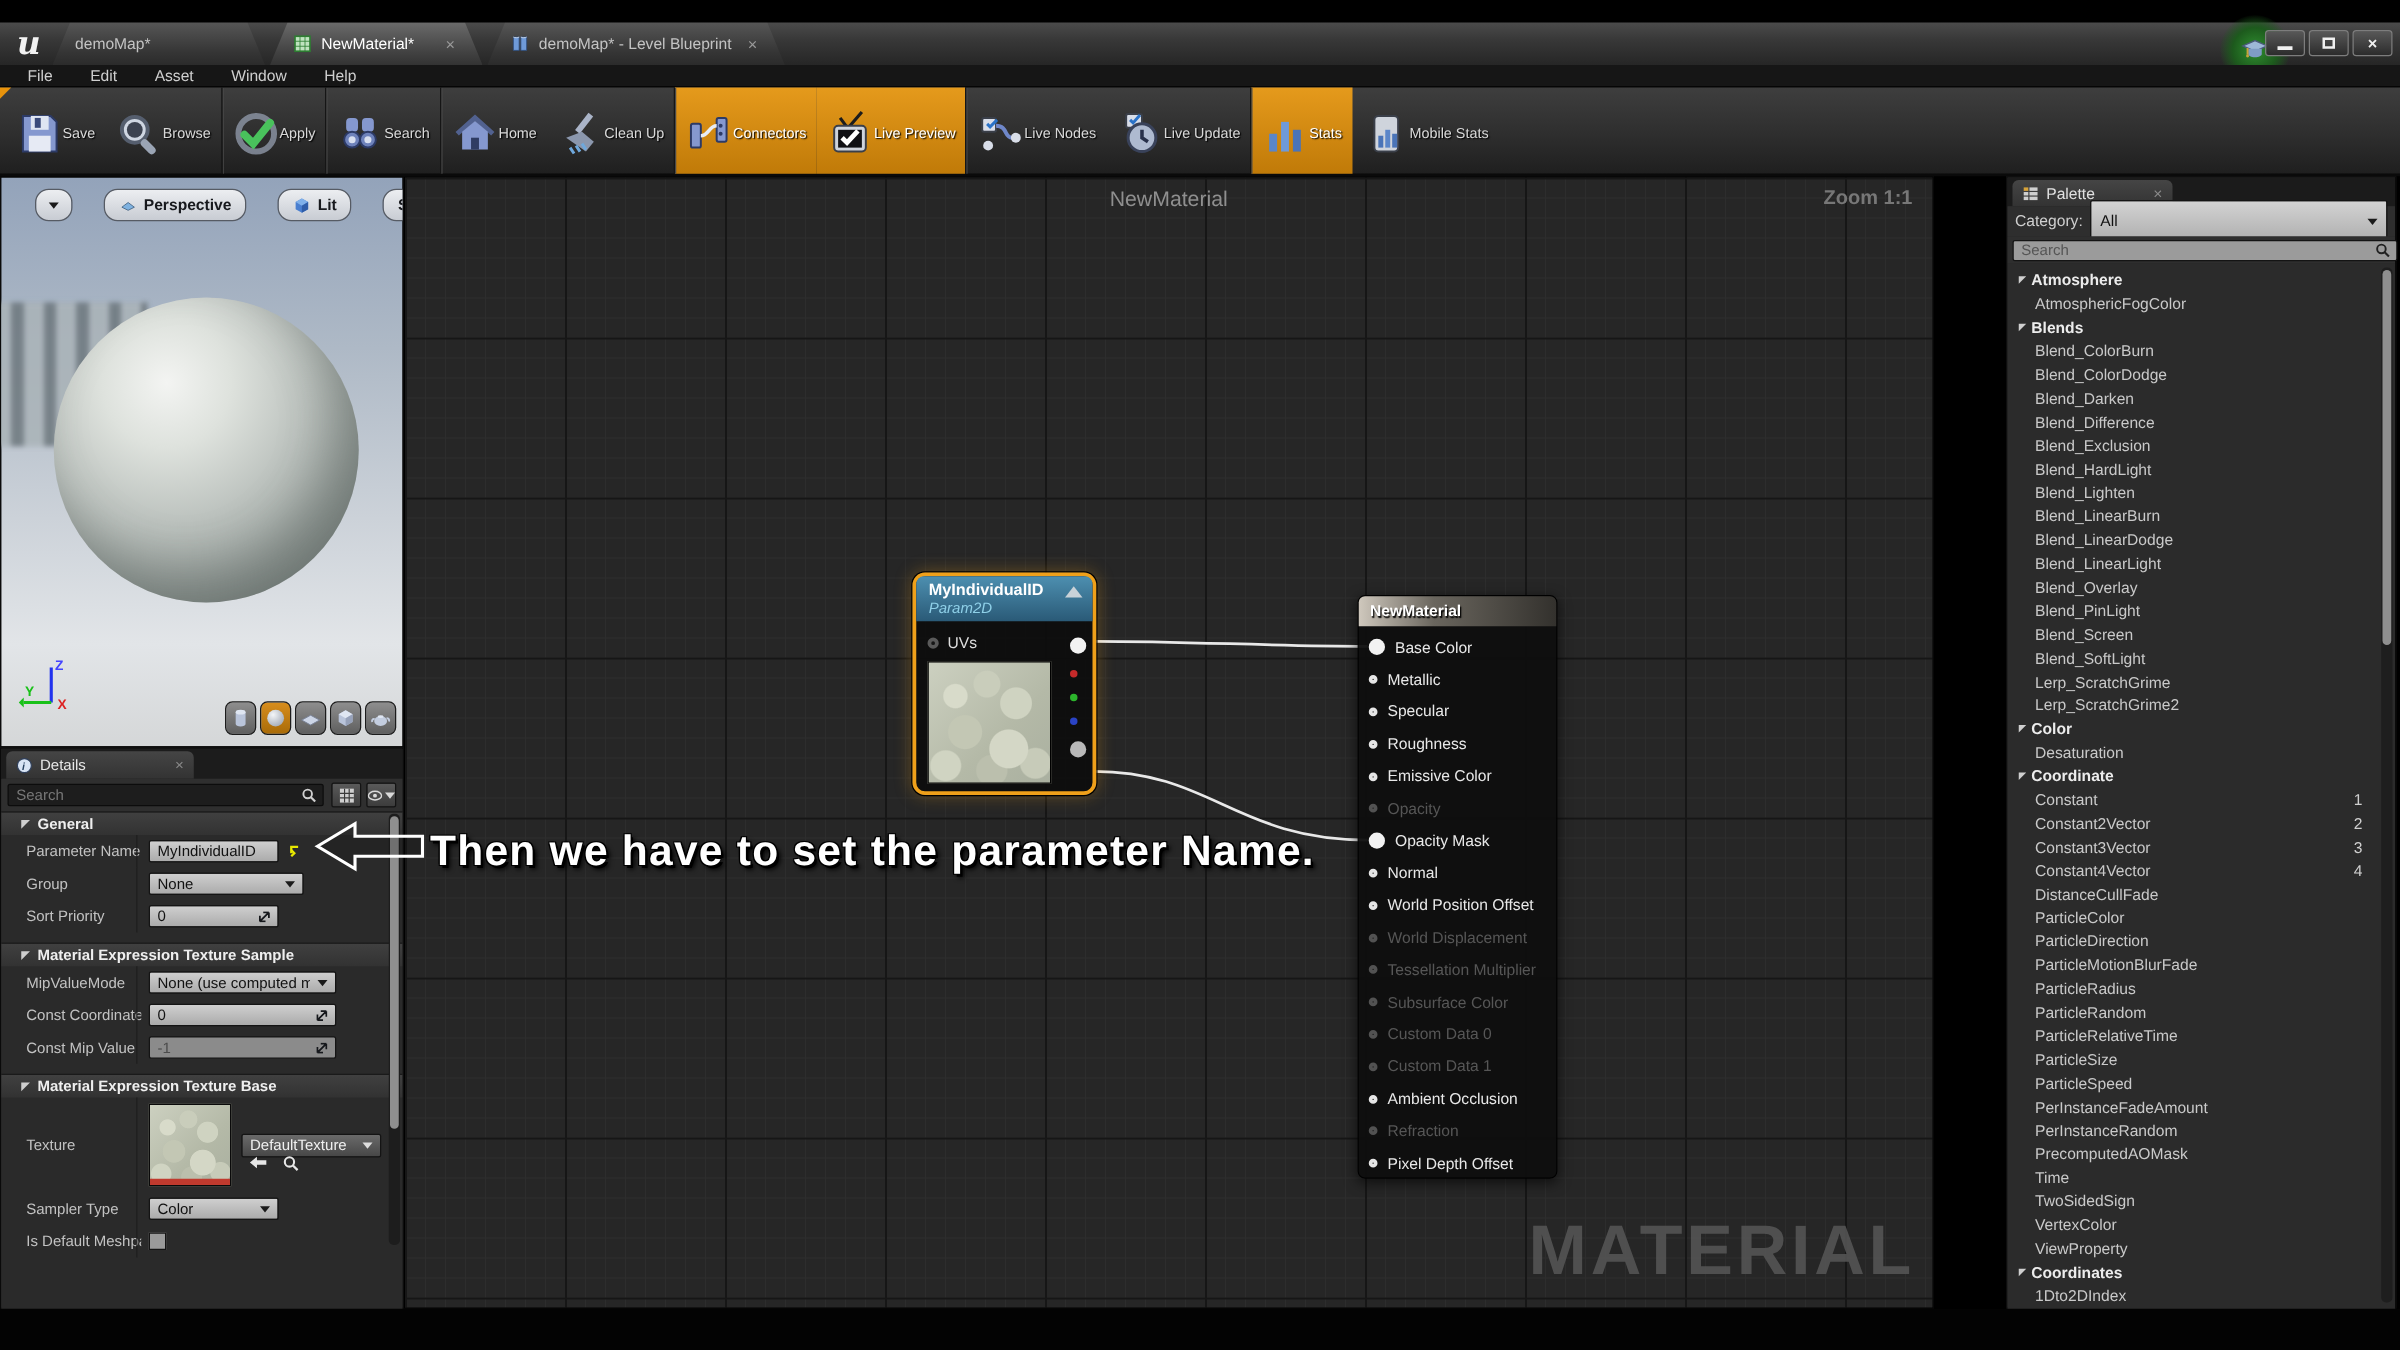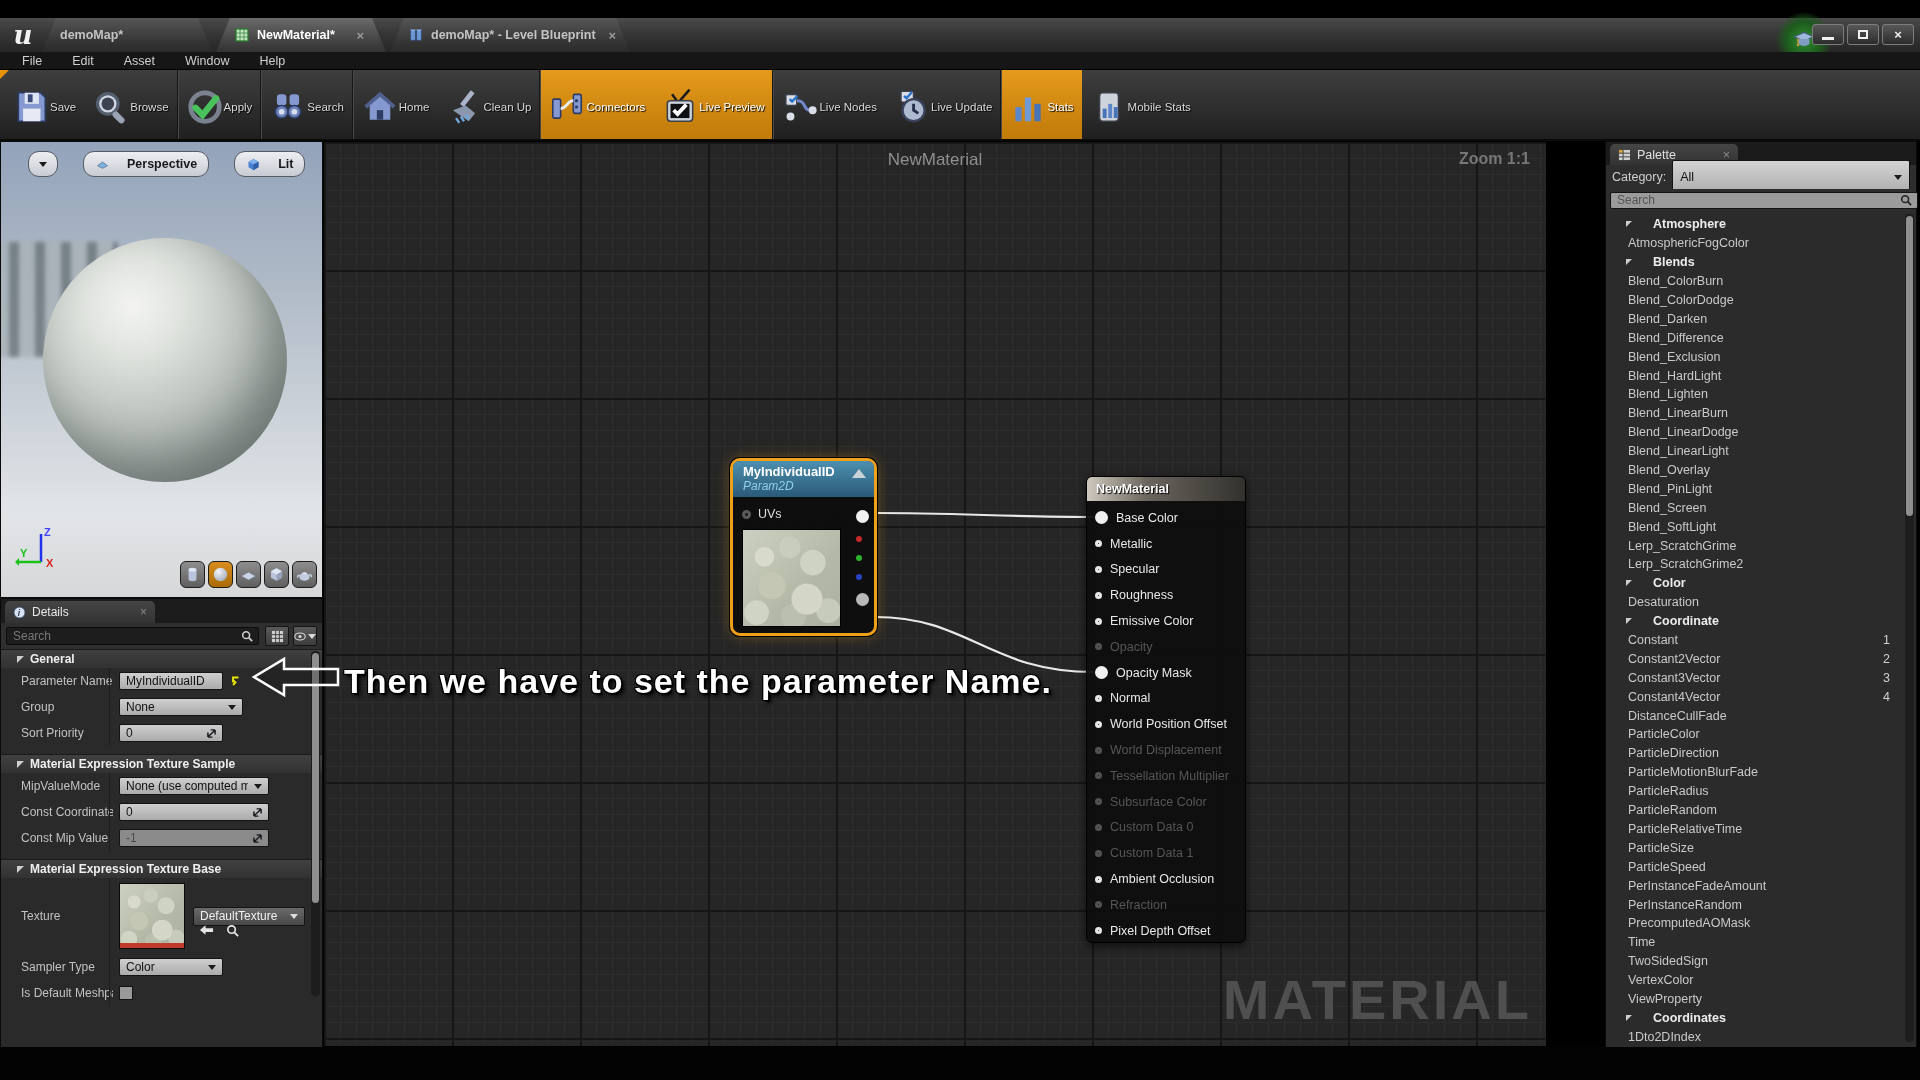--- a/index.html
+++ b/index.html
@@ -5,21 +5,21 @@
   html,body{margin:0;padding:0;background:#000;}
   *{box-sizing:border-box;}
   .screen{position:relative;width:1920px;height:1080px;background:#000;overflow:hidden;
           font-family:"Liberation Sans",sans-serif;color:#ccc;-webkit-font-smoothing:antialiased;}
 
   
   .tabbar{position:absolute;left:0;top:18px;width:1920px;height:34px;
           background:linear-gradient(180deg,#4b4b4b 0%,#383838 40%,#262626 100%);}
   .ue-logo{position:absolute;left:8px;top:2px;width:30px;height:30px;color:#f2f2f2;
            font-family:"DejaVu Serif",serif;font-style:italic;font-weight:bold;font-size:26px;line-height:30px;text-align:center;}
-  .tabs{position:absolute;left:42px;top:0;height:34px;display:flex;font-weight:bold;}
+  .tabs{position:absolute;left:42px;top:0;height:34px;display:flex;}
   .tab{position:relative;height:34px;min-width:170px;max-width:240px;margin-right:4px;padding:0 22px 0 18px;
        display:flex;align-items:center;gap:7px;
        background:linear-gradient(180deg,#565656,#353535 70%,#2b2b2b);
        clip-path:polygon(14px 0,calc(100% - 14px) 0,100% 100%,0 100%);
        font-size:12.5px;color:#c3c3c3;white-space:nowrap;overflow:hidden;cursor:default;}
   .tab.active{background:linear-gradient(180deg,#6a6a6a,#424242 70%,#333);color:#fff;}
   .tab .ticon{width:16px;height:16px;flex:0 0 16px;}
   .tab .ticon svg{width:16px;height:16px;display:block;}
   .tab .tclose{margin-left:auto;color:#9a9a9a;font-size:13px;padding-left:6px;}
   .help-glow{position:absolute;right:88px;top:-6px;width:56px;height:56px;border-radius:50%;
@@ -60,21 +60,21 @@
             background:linear-gradient(180deg,#93a3ba 0%,#aeb9c6 30%,#ccd2d9 60%,#e2e5e8 82%,#d5d7d8 100%);}
   .building{position:absolute;left:-8px;top:100px;width:125px;height:115px;filter:blur(2px);opacity:.85;
             background:
               repeating-linear-gradient(90deg,#aab3b8 0 16px,#6d777d 16px 26px),
               #9aa3a9;}
   .vp-sphere{position:absolute;left:42px;top:96px;width:244px;height:244px;border-radius:50%;
             background:radial-gradient(circle at 37% 28%, #f3f4f2 0%, #dee2dd 22%, #bcc2be 48%, #98a09c 72%, #79827e 92%, #6e7773 100%);
             box-shadow:inset -18px -24px 40px rgba(60,70,66,.35);}
   .vp-buttons{position:absolute;left:8px;top:9px;display:flex;gap:6px;align-items:center;}
   .vpbtn{height:26px;border-radius:11px;background:linear-gradient(180deg,#eceef1,#c8ccd3);
-         border:1px solid #565b64;display:flex;align-items:center;gap:17px;padding:0 11px;
+         border:1px solid #565b64;display:flex;align-items:center;gap:5px;padding:0 11px;
          font-size:12.5px;font-weight:bold;color:#17191d;margin-left:19px;}
   .vpbtn.small{width:30px;justify-content:center;padding:0;}
   .vpbtn .bicon{width:15px;height:15px;}
   .vpbtn .bicon svg{width:15px;height:15px;display:block;}
   .caret{width:0;height:0;border-left:4px solid transparent;border-right:4px solid transparent;
          border-top:5px solid #1a1a1a;display:inline-block;}
   .axis-gizmo{position:absolute;left:14px;top:382px;}
   .shapebtns{position:absolute;left:179px;top:419px;display:flex;gap:3px;}
   .shapebtn{width:25px;height:27px;border-radius:6px;border:1px solid #1c1c1c;
             background:linear-gradient(180deg,#8e8e8e,#5f5f5f);display:flex;align-items:center;justify-content:center;}
@@ -197,21 +197,21 @@
   .pcat-drop{flex:1;height:34px;background:linear-gradient(180deg,#d3d3d3,#aeaeae);border:1px solid #141414;border-radius:2px;
              color:#111;font-size:12.5px;display:flex;align-items:center;padding:0 7px;}
   .pcat-drop .caret{margin-left:auto;}
   .psearch-row{position:absolute;left:0;top:47px;width:100%;height:22px;background:#2e2e2e;display:flex;align-items:center;padding:0 4px;}
   .psearch{flex:1;height:17px;background:#9b9b9b;border:1px solid #141414;border-radius:2px;color:#3c3c3c;
            font-size:12px;padding:0 20px 0 6px;font-family:"Liberation Sans",sans-serif;}
   .psearch::placeholder{color:#555;}
   .psearch-mag{margin-left:-18px;}
   .plist{position:absolute;left:0;top:69px;width:100%;height:837px;overflow:hidden;background:#2b2b2b;padding-top:4px;}
   .prow{height:18.9px;display:flex;align-items:center;font-size:12.5px;color:#c9c9c9;padding:0 26px 0 22px;position:relative;}
-  .prow.header{padding-left:20px;font-weight:bold;color:#ececec;gap:21px;}
+  .prow.header{padding-left:9px;font-weight:bold;color:#ececec;gap:4px;}
   .prow .ptri{display:none;width:0;height:0;border-top:6px solid #cfcfcf;border-right:6px solid transparent;}
   .prow.header .ptri{display:block;}
   .prow .pbadge{margin-left:auto;color:#cfcfcf;}
   .pscroll{position:absolute;right:2px;top:72px;width:9px;height:828px;background:#1e1e1e;border-radius:4px;}
   .pscroll .thumb{position:absolute;left:1px;top:2px;width:7px;height:300px;background:#8f8f8f;border-radius:4px;}
 
   .bottom-strip{position:absolute;left:0;top:1047px;width:1920px;height:33px;background:#030303;}
   .mag{display:inline-block;}
 </style>
 </head>

